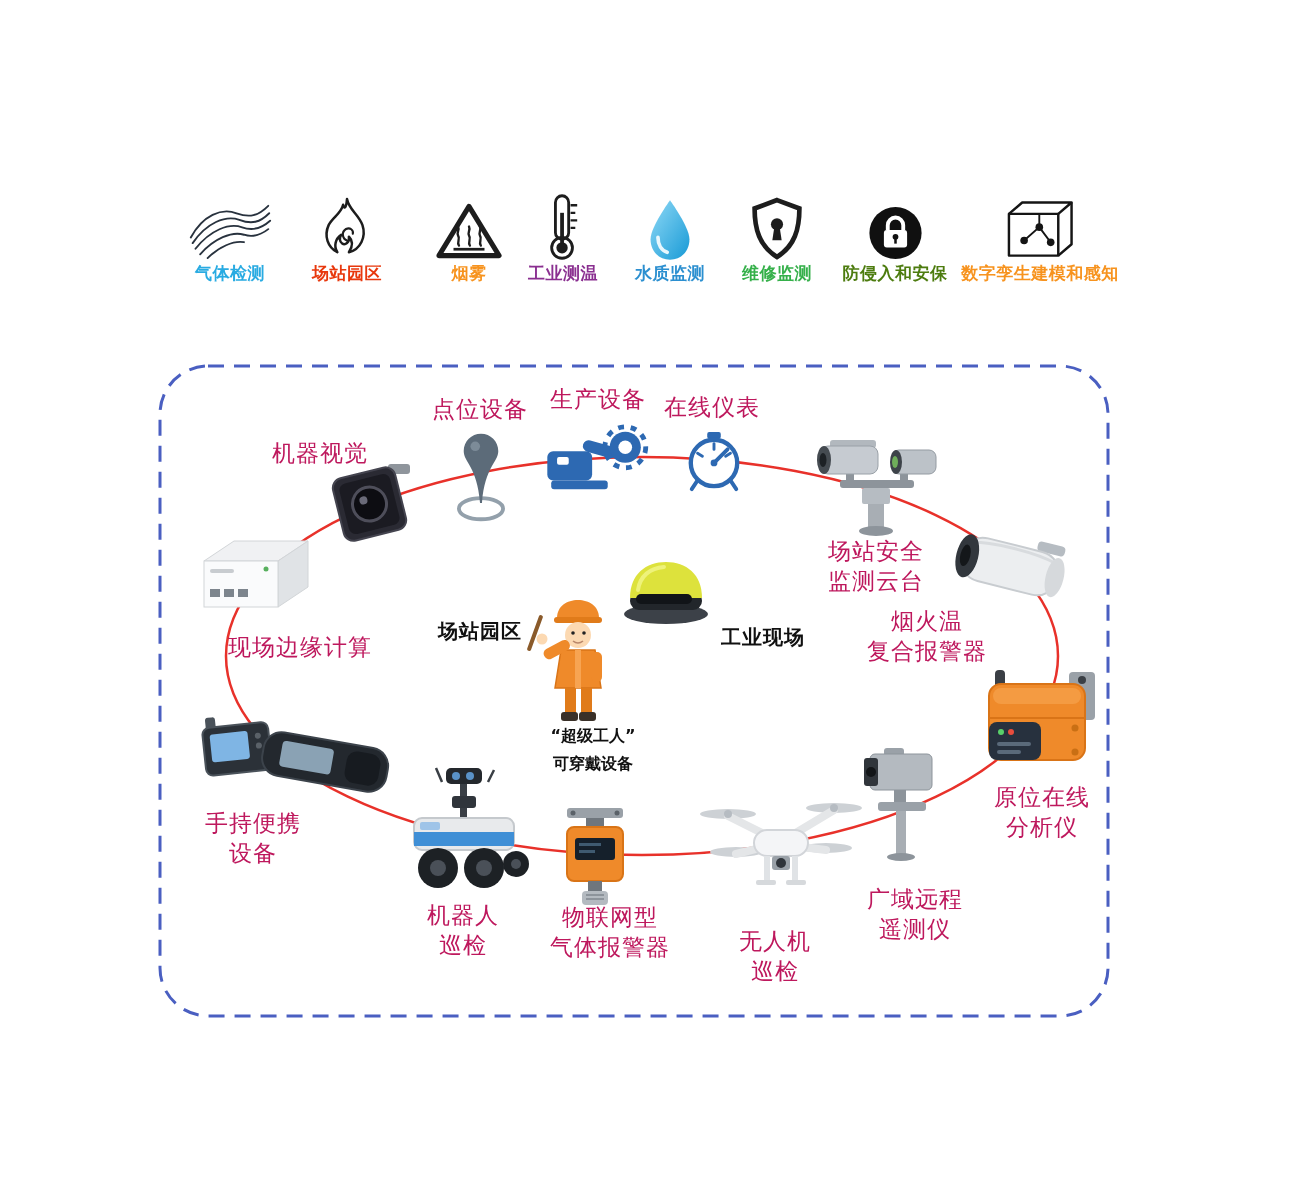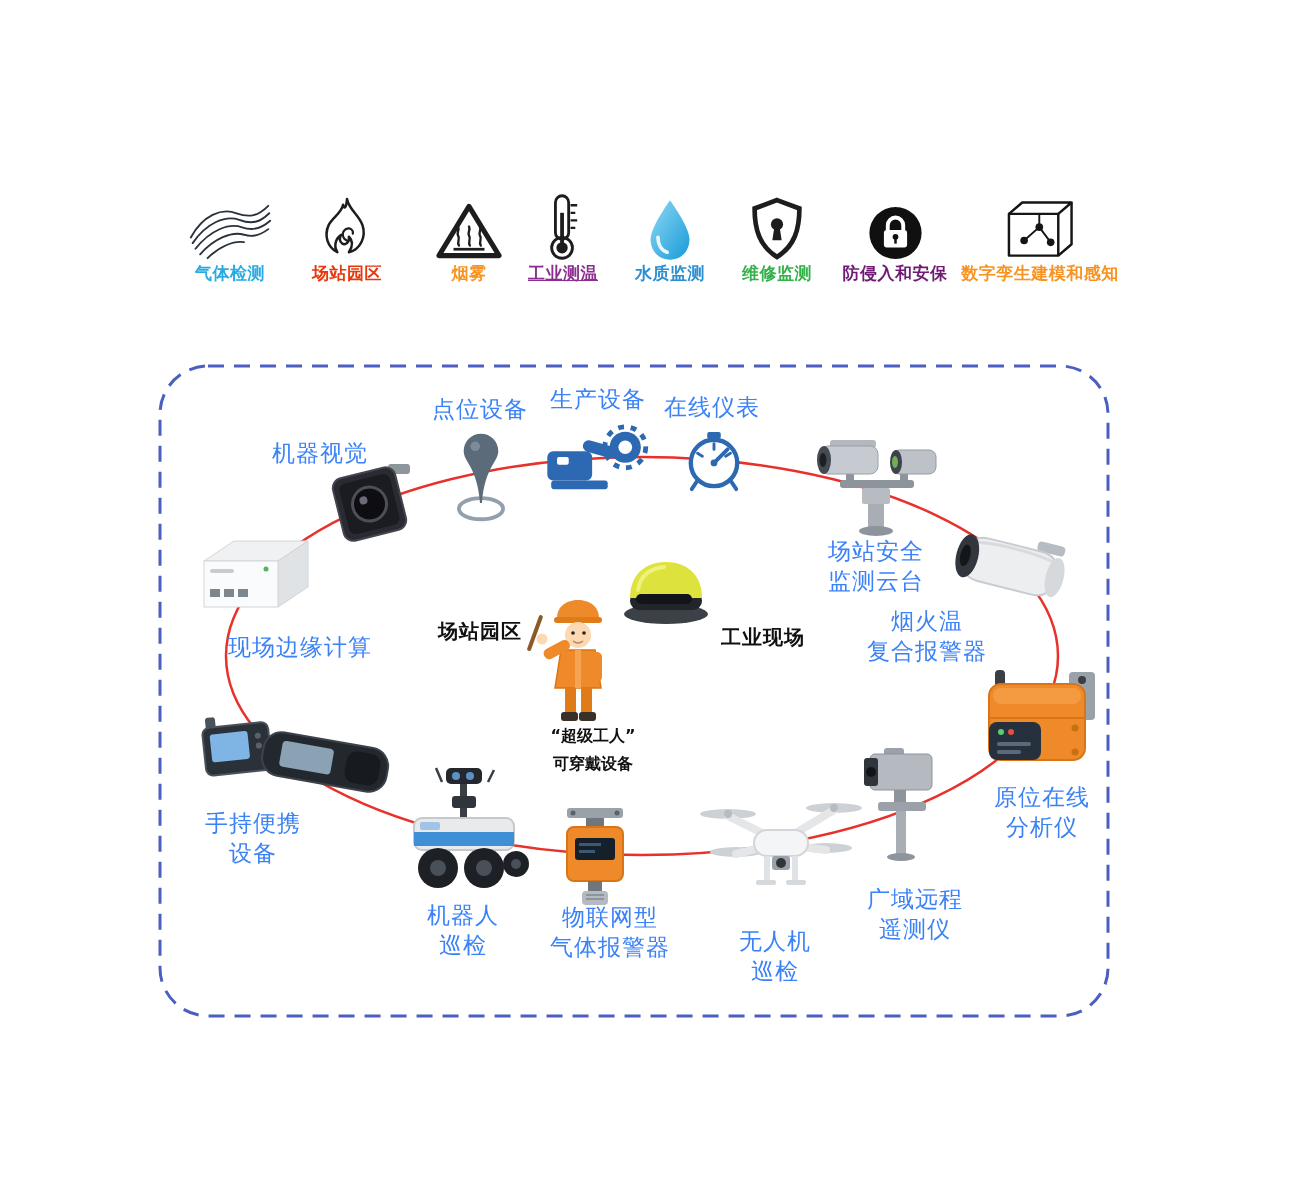--- a/index.html
+++ b/index.html
@@ -6,21 +6,21 @@
   html,body { background:#ffffff; }
   body { font-family:"DejaVu Sans","Liberation Sans",sans-serif; }
   #canvas { position:relative; width:1300px; height:1182px; background:#ffffff; overflow:hidden; }
 
   .legend-item { position:absolute; top:190px; transform:translateX(-50%); display:flex; flex-direction:column; align-items:center; }
   .licon { height:72px; display:flex; align-items:flex-end; justify-content:center; }
   .llabel { font-size:17px; font-weight:bold; letter-spacing:.5px; white-space:nowrap; }
 
   .overlay { position:absolute; left:0; top:0; z-index:0; }
   .device { position:absolute; z-index:2; }
-  .node-label { position:absolute; z-index:3; transform:translateX(-50%); text-align:center; font-size:23px; color:#3b82f6; line-height:30px; letter-spacing:1px; white-space:nowrap; }
+  .node-label { position:absolute; z-index:3; transform:translateX(-50%); text-align:center; font-size:23px; color:#be185d; line-height:30px; letter-spacing:1px; white-space:nowrap; }
   .center-label { position:absolute; z-index:3; transform:translateX(-50%); font-size:20px; font-weight:bold; color:#101010; letter-spacing:1px; white-space:nowrap; }
   .sub-bold { position:absolute; z-index:3; transform:translateX(-50%); text-align:center; font-size:16px; font-weight:bold; color:#101010; line-height:28px; white-space:nowrap; }
 </style>
 </head>
 <body>
 
 <div id="canvas">
 
   <div class="legend-item" style="left:230px">
     <div class="licon">
@@ -63,21 +63,21 @@
   <div class="legend-item" style="left:563px">
     <div class="licon">
       <svg viewBox="0 0 40 74" width="38" height="70">
         <rect x="12" y="4" width="14" height="46" rx="7" fill="none" stroke="#1d1d1d" stroke-width="3"></rect>
         <circle cx="19" cy="59" r="11" fill="none" stroke="#1d1d1d" stroke-width="3"></circle>
         <circle cx="19" cy="59" r="6" fill="#1d1d1d"></circle>
         <rect x="17" y="22" width="4" height="32" fill="#1d1d1d"></rect>
         <path d="M28 14 h7 M28 22 h5 M28 30 h7 M28 38 h5" stroke="#1d1d1d" stroke-width="2.4"></path>
         </svg>
     </div>
-    <div class="llabel" style="color: rgb(138, 47, 144); text-decoration: underline;">工业测温</div>
+    <div class="llabel" style="color: rgb(138, 47, 144);">工业测温</div>
   </div>
 
   <div class="legend-item" style="left:670px">
     <div class="licon">
       <svg viewBox="0 0 54 68" width="50" height="64">
         <defs>
             <linearGradient id="wdg" x1="0" y1="0" x2="1" y2="1">
           <stop offset="0" stop-color="#8fd9f6"></stop>
               <stop offset="1" stop-color="#189ad6"></stop>
             </linearGradient>
@@ -103,21 +103,21 @@
   <div class="legend-item" style="left:895px">
     <div class="licon">
       <svg viewBox="0 0 60 60" width="58" height="58">
         <circle cx="30" cy="30" r="27" fill="#101010"></circle>
         <path d="M22 27 v-5 a8 8 0 0 1 16 0 v5" fill="none" stroke="#ffffff" stroke-width="4"></path>
         <rect x="18" y="27" width="24" height="18" rx="3" fill="#ffffff"></rect>
         <circle cx="30" cy="34" r="3" fill="#101010"></circle>
         <rect x="28.7" y="35" width="2.6" height="6" fill="#101010"></rect>
         </svg>
     </div>
-    <div class="llabel" style="color: #701a75;">防侵入和安保</div>
+    <div class="llabel" style="color: #4d7c0f;">防侵入和安保</div>
   </div>
 
   <div class="legend-item" style="left:1040px">
     <div class="licon">
       <svg viewBox="0 0 78 66" width="74" height="64">
         <g fill="none" stroke="#151515" stroke-width="2.6" stroke-linejoin="round">
           <rect x="6" y="16" width="52" height="44"></rect>
           <path d="M6 16 L20 4 L72 4 L58 16"></path>
           <path d="M72 4 L72 48 L58 60"></path>
           </g>

